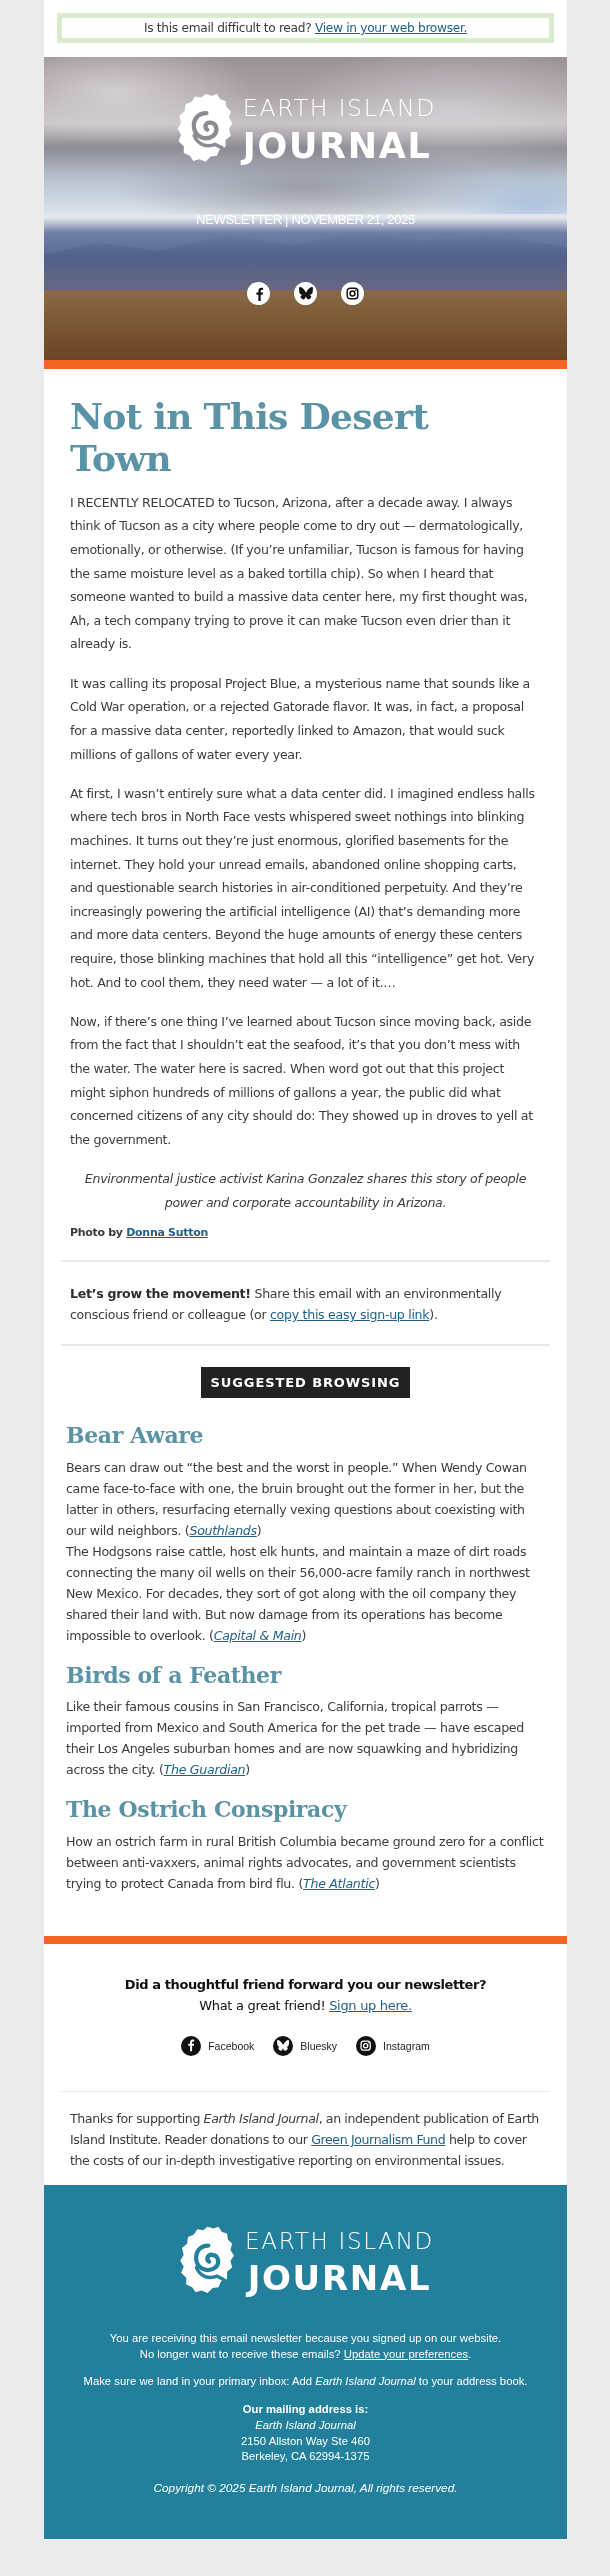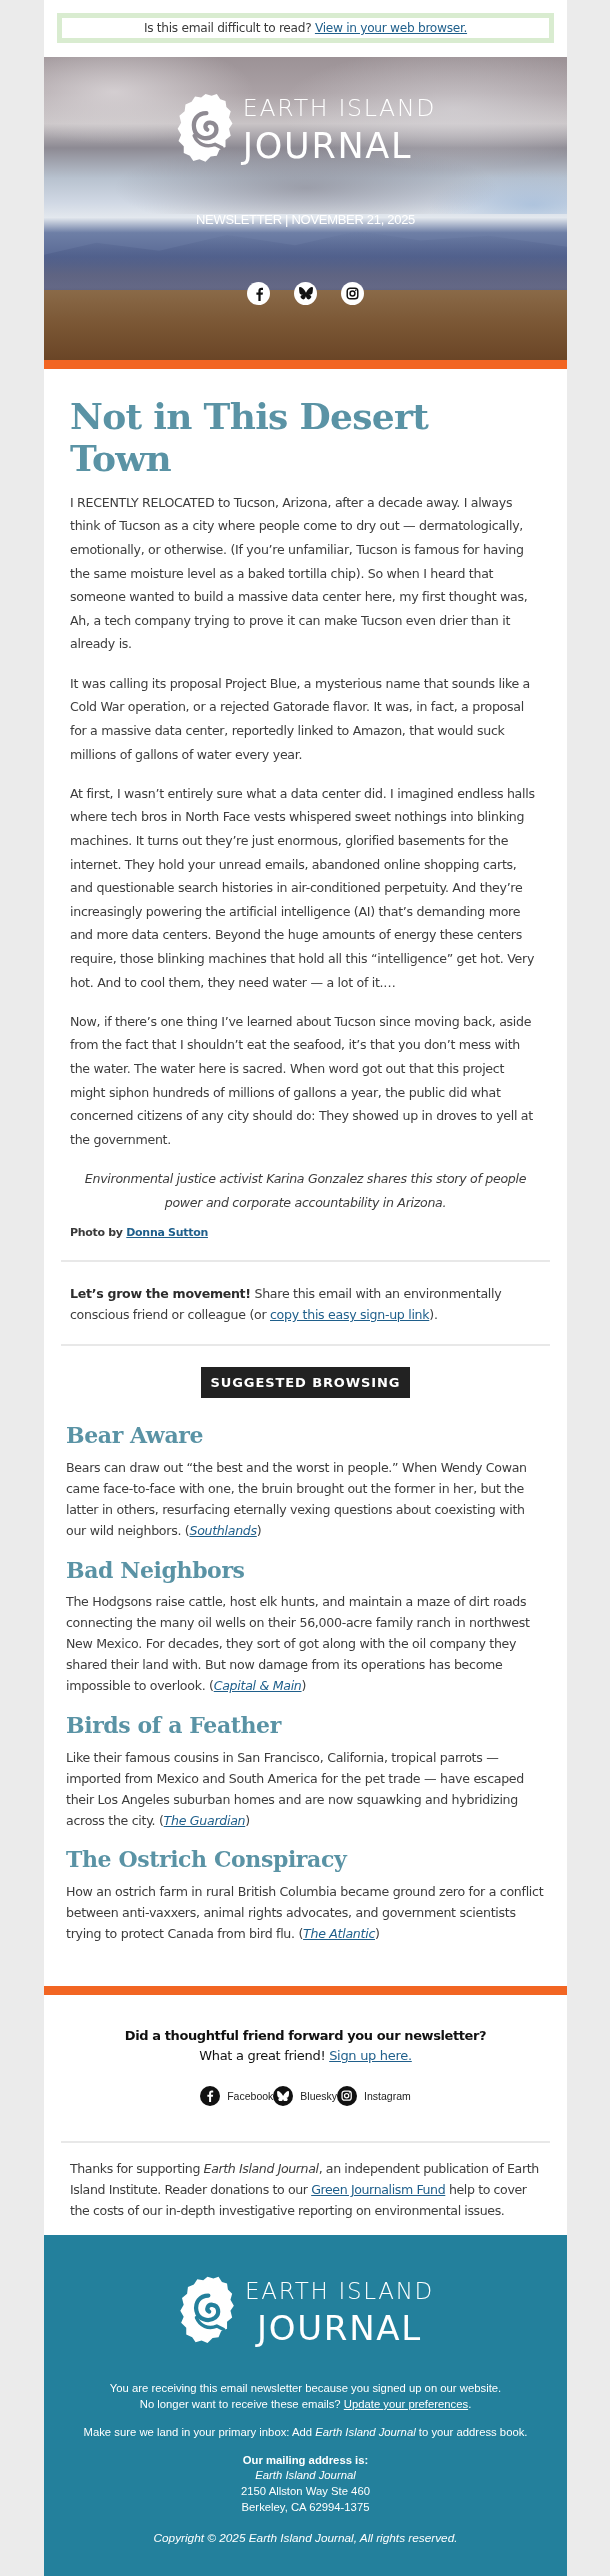--- a/index.html
+++ b/index.html
@@ -28,21 +28,21 @@
       radial-gradient(ellipse 105px 35px at 489px 148px, rgba(150,180,215,0.6), transparent); }
   .hero .mountains { position:absolute; left:0; right:0; top:174px; height:79px;
     background:linear-gradient(180deg, rgba(235,240,245,0.0) 0%, rgba(70,85,130,0.55) 40%, rgba(60,70,110,0.5) 100%);
     clip-path:polygon(0 30%,10% 15%,22% 25%,35% 5%,48% 18%,60% 0%,72% 12%,85% 6%,100% 20%,100% 100%,0 100%); }
   .hero .desert { position:absolute; left:0; right:0; bottom:0; height:70px;
     background:linear-gradient(180deg, #8a6a48 0%, #7a5634 50%, #6a4526 100%); }
   .hero .logo { position:absolute; left:0; right:0; top:30px; display:flex; justify-content:center; align-items:center; gap:7px; }
   .logo-spiral { width:61px; height:87px; }
   .logo-text { display:flex; flex-direction:column; color:#fff; line-height:1; }
   .logo-text .l1 { font-size:23.6px; font-weight:300; letter-spacing:1.7px; font-family:"DejaVu Sans", sans-serif; }
-  .logo-text .l2 { font-size:35px; font-weight:normal; letter-spacing:1.7px; font-family:"DejaVu Sans", sans-serif; margin-top:8px; }
+  .logo-text .l2 { font-size:35px; font-weight:bold; letter-spacing:1.7px; font-family:"DejaVu Sans", sans-serif; margin-top:8px; }
   .hero .tagline { position:absolute; left:0; right:0; top:102px; text-align:center; color:#fff;
     font-family:"DejaVu Serif", serif; font-size:26px; letter-spacing:-0.4px; text-shadow:0 0.9px 1.7px rgba(0,0,0,0.2); }
   .hero .dateline { position:absolute; left:0; right:0; top:155px; text-align:center; color:#fff;
     font-size:13px; letter-spacing:-0.3px; font-family:"Liberation Sans", sans-serif; }
   .hero .socials { position:absolute; left:0; right:0; top:225px; display:flex; justify-content:center; gap:23.6px; }
   .soc-circle { width:23px; height:23px; border-radius:50%; background:#fff; display:flex; align-items:center; justify-content:center; }
   .orange-bar { height:8.7px; background:#f26522; }
 
   
   .article { padding:26px 26px 0 26px; }
@@ -67,21 +67,21 @@
   .browse h2 { margin:15.7px 0 8.7px 0; font-family:"DejaVu Serif", serif; font-size:22px; color:#5a93a5; font-weight:bold; letter-spacing:-0.4px; }
   .browse p { margin:0; font-size:12.6px; line-height:21px; font-family:"DejaVu Sans", sans-serif; letter-spacing:-0.3px; color:#3d3d3d; }
   .browse a { font-style:italic; }
 
   .spacer-a { height:42px; }
   .orange-bar2 { height:8.7px; background:#f26522; }
 
   .forward { text-align:center; padding:33px 0 35px 0; }
   .forward .q { font-size:13px; font-weight:bold; color:#111; font-family:"DejaVu Sans", sans-serif; letter-spacing:-0.4px; }
   .forward .a { font-size:13px; color:#111; font-family:"DejaVu Sans", sans-serif; letter-spacing:-0.3px; margin-top:5.2px; }
-  .social-row { display:flex; justify-content:center; margin-top:23px; }
+  .social-row { display:flex; justify-content:center; gap:19px; margin-top:23px; }
   .soc-item { display:flex; align-items:center; gap:7px; font-size:10.5px; color:#222; }
   .soc-dark { width:20px; height:20px; border-radius:50%; background:#111; display:flex; align-items:center; justify-content:center; }
 
   .divider2 { height:1.7px; background:#e8e8e8; margin:0 17.4px; }
   .thanks { padding:15.7px 26px 14px 26px; font-size:12.6px; line-height:21px; font-family:"DejaVu Sans", sans-serif; letter-spacing:-0.4px; color:#3d3d3d; }
 
   .footer { background:#23809c; color:#fff; text-align:center; padding:35px 17.4px 42px 17.4px; font-family:"Liberation Sans", sans-serif; font-size:11.3px; line-height:15.7px; }
   .footer .flogo { display:flex; justify-content:center; align-items:center; gap:7px; margin-bottom:26px; }
   .footer .flogo .l1 { font-size:23px; }
   .footer .flogo .l2 { font-size:34px; }
@@ -167,21 +167,20 @@
   <div class="suggested-wrap">
     <span class="suggested">SUGGESTED BROWSING</span>
   </div>
 
   <div class="browse">
     <div>
       <h2>Bear Aware</h2>
       <p><span>Bears can draw out “the best and the worst in people.” When Wendy Cowan came face-to-face with one, the bruin brought out the former in her, but the latter in others, resurfacing eternally vexing questions about coexisting with our wild neighbors. (</span><a href="#">Southlands</a><span>)</span></p>
     </div>
     <div>
-      <h2>Bad Neighbors</h2>
       <p><span>The Hodgsons raise cattle, host elk hunts, and maintain a maze of dirt roads connecting the many oil wells on their 56,000-acre family ranch in northwest New Mexico. For decades, they sort of got along with the oil company they shared their land with. But now damage from its operations has become impossible to overlook. (</span><a href="#">Capital &amp; Main</a><span>)</span></p>
     </div>
     <div>
       <h2>Birds of a Feather</h2>
       <p><span>Like their famous cousins in San Francisco, California, tropical parrots — imported from Mexico and South America for the pet trade — have escaped their Los Angeles suburban homes and are now squawking and hybridizing across the city. (</span><a href="#">The Guardian</a><span>)</span></p>
     </div>
     <div>
       <h2>The Ostrich Conspiracy</h2>
       <p><span>How an ostrich farm in rural British Columbia became ground zero for a conflict between anti-vaxxers, animal rights advocates, and government scientists trying to protect Canada from bird flu. (</span><a href="#">The Atlantic</a><span>)</span></p>
     </div>

